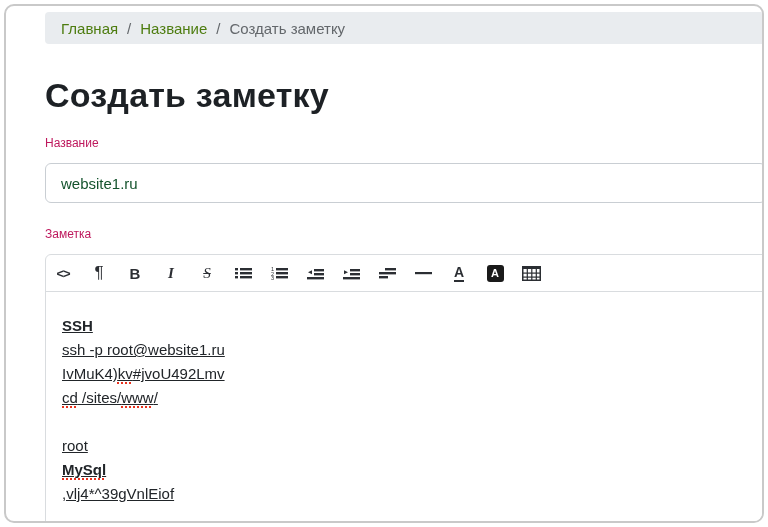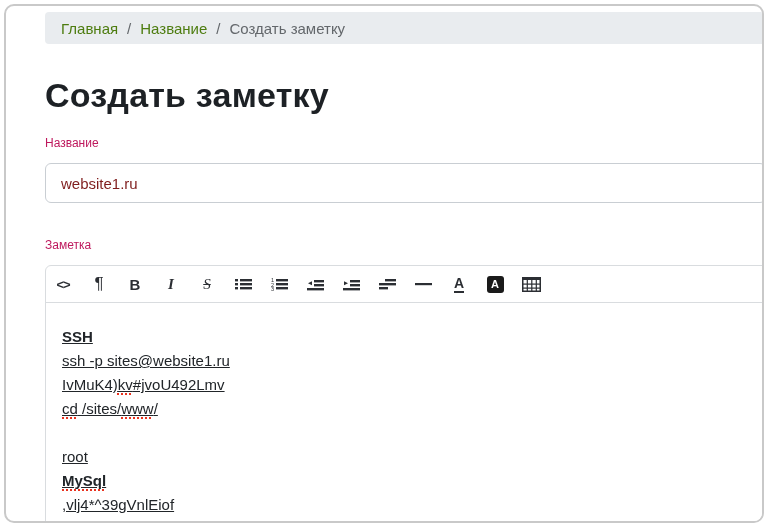--- a/index.html
+++ b/index.html
@@ -30,21 +30,21 @@
 
   
   .page-title { margin-top: 30px; font-size: 34px; line-height: 42px; font-weight: 700; color: #1d2125; letter-spacing: 0.2px; }
   .field-label { margin-top: 18px; font-size: 12px; line-height: 18px; color: #be185d; display: block; }
 
   
   .text-input {
     display: block; margin-top: 11px;
     width: calc(100% + 4px); height: 40px;
     border: 1px solid #c9ced3; border-radius: 6px;
-    padding: 0 15px; font-size: 15px; color: #7f1d1d;
+    padding: 0 15px; font-size: 15px; color: #14532d;
     font-family: "Liberation Sans", sans-serif;
     background: #fff; outline: none;
   }
 
   
   .editor {
     margin-top: 11px; width: calc(100% + 4px);
     border: 1px solid #d9dcdf; border-radius: 6px 0 0 0;
     background: #fff;
   }
@@ -98,21 +98,21 @@
       <a class="crumb-link">Название</a>
       <span class="crumb-sep">/</span>
       <span class="crumb-current">Создать заметку</span>
     </nav>
 
     <h1 class="page-title">Создать заметку</h1>
 
     <label class="field-label">Название</label>
     <input class="text-input" type="text" value="website1.ru" style="">
 
-    <label class="field-label" style="margin-top:33px">Заметка</label>
+    <label class="field-label" style="margin-top:22px">Заметка</label>
 
     <div class="editor">
       <div class="toolbar">
         <button class="tb">
             <span class="g-code">&lt;&gt;</span>
           </button>
         <button class="tb">
             <span class="g-para">¶</span>
           </button>
         <button class="tb">
@@ -187,21 +187,21 @@
             <line x1="9.8" y1="0" x2="9.8" y2="15" stroke="#2b2e33" stroke-width="1.2"></line>
             <line x1="14.3" y1="0" x2="14.3" y2="15" stroke="#2b2e33" stroke-width="1.2"></line>
             <line x1="0" y1="7.1" x2="19" y2="7.1" stroke="#2b2e33" stroke-width="1.2"></line>
             <line x1="0" y1="11.1" x2="19" y2="11.1" stroke="#2b2e33" stroke-width="1.2"></line>
           </svg>
         </button>
       </div>
 
       <div class="editor-content">
         <div class="ed-line"><span class="b">SSH</span></div>
-        <div class="ed-line"><span>ssh -p sites@website1.ru</span></div>
+        <div class="ed-line"><span>ssh -p root@website1.ru</span></div>
         <div class="ed-line"><span>IvMuK4)</span><span class="sp">kv</span><span>#jvoU492Lmv</span></div>
         <div class="ed-line"><span class="sp">cd</span><span> /sites/</span><span class="sp">www</span><span>/</span></div>
         <div class="ed-line"></div>
         <div class="ed-line"><span>root</span></div>
         <div class="ed-line"><span class="b sp">MySql</span></div>
         <div class="ed-line"><span>,vlj4*^39gVnlEiof</span></div>
       </div>
     </div>
 
   </div>

